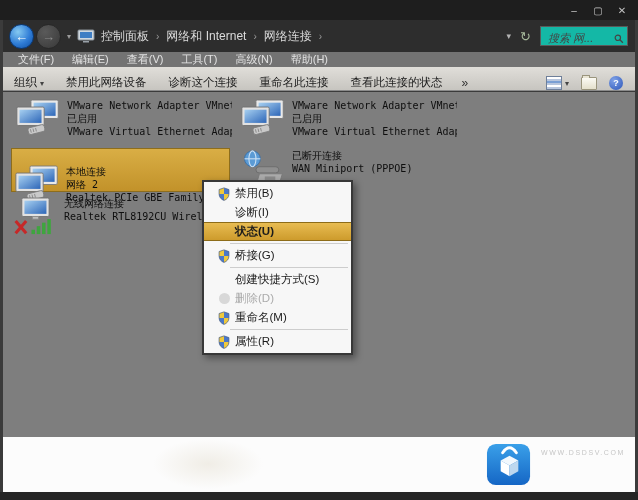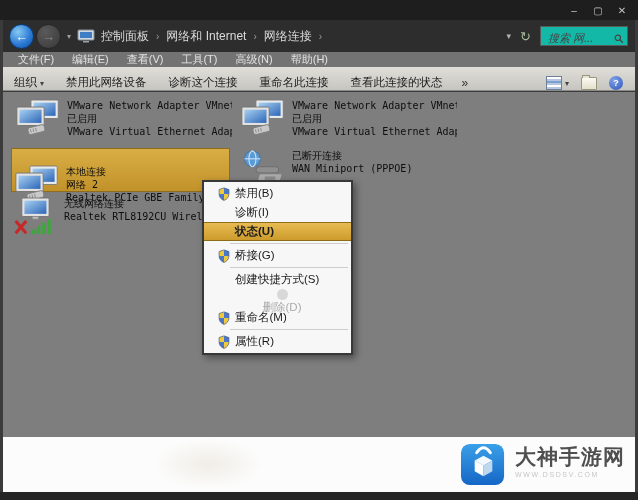--- a/index.html
+++ b/index.html
@@ -70,21 +70,21 @@
 
   
   .cmenu{position:absolute;left:199px;top:88px;width:147px;background:#f7f7f7;
          border:2px solid #383838;box-shadow:3px 3px 7px rgba(0,0,0,.4);
          padding:2px 0;z-index:5;}
   .cmenu-row{height:19px;display:flex;align-items:center;font-size:11.5px;color:#1b1b1b;
              padding-left:9px;cursor:default;}
   .cmenu-ic{width:22px;display:flex;align-items:center;justify-content:center;flex:0 0 auto;}
   .cmenu-row.hl{background:linear-gradient(#e8bc52,#cd9b2c);border-top:1px solid #8d6c19;
                 border-bottom:1px solid #8d6c19;font-weight:bold;height:17px;}
-  .cmenu-row.dis{color:#ababab;flex-direction:column;}
+  .cmenu-row.dis{color:#ababab;}
   .dis-dot{width:11px;height:11px;border-radius:50%;background:#d8d8d8;}
   .cmenu-sep{border-top:1px solid #cdcdcd;margin:2px 3px 2px 26px;}
 
   
   .footer-white{position:absolute;top:437px;left:3px;right:3px;height:55px;background:#fcfcfc;}
   .bottombar{position:absolute;left:0;right:0;bottom:0;height:8px;background:#252525;}
   .crumple{position:absolute;left:150px;top:2px;width:110px;height:50px;
            background:radial-gradient(closest-side,#f0ede6,rgba(255,255,255,0));}
   .watermark{position:absolute;right:10px;top:3px;display:flex;align-items:flex-start;gap:8px;}
   .wm-text{padding-top:6px;}
@@ -335,20 +335,19 @@
     <div class="crumple"></div>
     <div class="watermark">
       <svg width="47" height="47" viewBox="0 0 48 48">
         <rect x="1" y="4" width="44" height="42" rx="9" fill="url(#logograd)"></rect>
         <path d="M17 13 q7 -10 14 0" fill="none" stroke="#fff" stroke-width="3" stroke-linecap="round"></path>
         <polygon points="24,16 33,21 24,26 15,21" fill="#f2f8fd"></polygon>
         <polygon points="15,21 24,26 24,37 15,32" fill="#ffffff"></polygon>
         <polygon points="33,21 24,26 24,37 33,32" fill="#bed8ef"></polygon>
       </svg>
       <div class="wm-text">
-        <div class="wm-title">大神手游网</div>
         <div class="wm-url">WWW.DSDSV.COM</div>
       </div>
     </div>
   </div>
 
   <div class="bottombar"></div>
 </div>
 
 </body></html>

